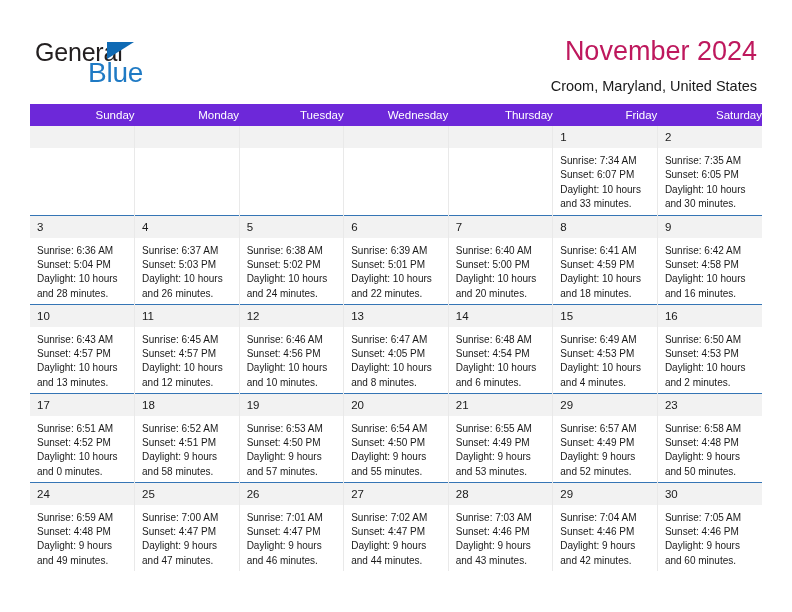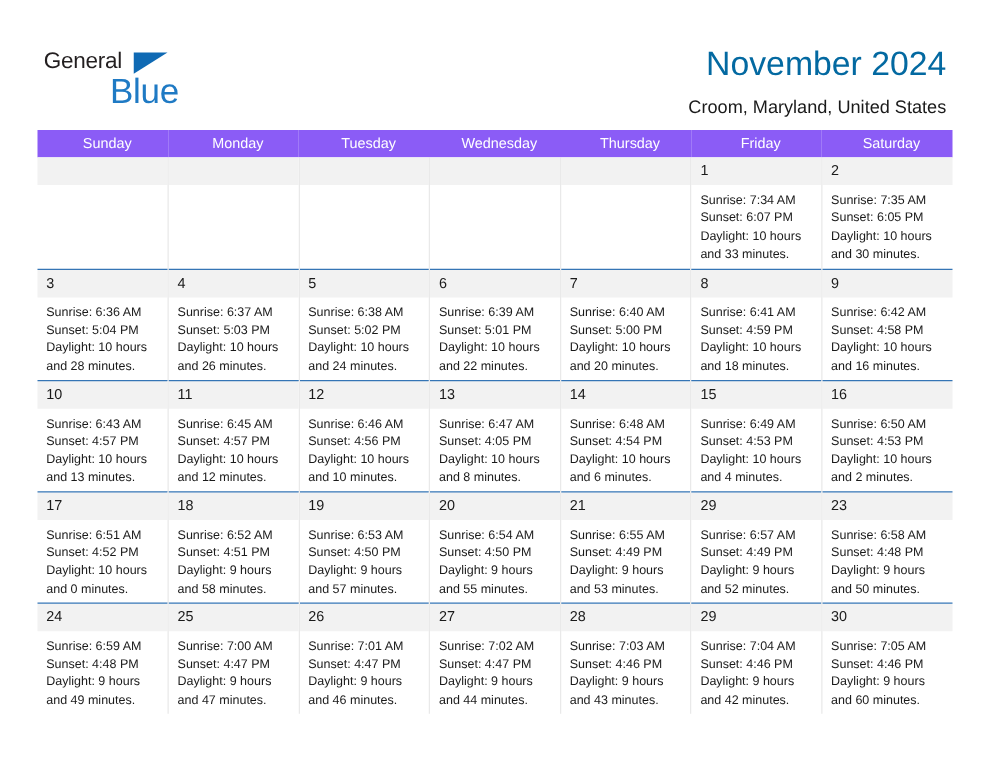--- a/index.html
+++ b/index.html
@@ -31,21 +31,21 @@
     position: absolute;
     left: 35px;
     top: 38px;
     width: 180px;
     height: 48px;
   }
   .logo-general {
     position: absolute;
     left: 0;
     top: 0;
-    font-size: 18px;
+    font-size: 25px;
     letter-spacing: -0.2px;
     color: #231f20;
     font-family: "Liberation Sans", sans-serif;
   }
   .logo-tri {
     position: absolute;
     left: 72px;
     top: 4px;
     width: 0;
     height: 0;
@@ -59,21 +59,21 @@
     font-size: 28px;
     letter-spacing: -0.2px;
     color: #1f7ac4;
     font-family: "Liberation Sans", sans-serif;
   }
   .title {
     position: absolute;
     right: 35px;
     top: 36px;
     font-size: 27px;
-    color: #0369a1;
+    color: #be185d;
     font-weight: normal;
     letter-spacing: 0px;
     text-align: right;
     white-space: nowrap;
     font-family: "Liberation Sans", sans-serif;
   }
   .subtitle {
     position: absolute;
     right: 35px;
     top: 78px;
@@ -87,25 +87,25 @@
   
   .cal {
     position: absolute;
     left: 30px;
     top: 104px;
     width: 732px;
     border-collapse: collapse;
     table-layout: fixed;
   }
   .cal th {
-    background: #8b5cf6;
+    background: #6d28d9;
     color: #ffffff;
     font-size: 11.5px;
     font-weight: normal;
-    text-align: center;
+    text-align: right;
     padding: 5px 0 5px 7px;
     height: 22px;
     border: none;
     font-family: "Liberation Sans", sans-serif;
   }
   .cal td {
     vertical-align: top;
     padding: 0;
     border-left: 1px solid #e9e9e9;
     border-right: 1px solid #e9e9e9;

